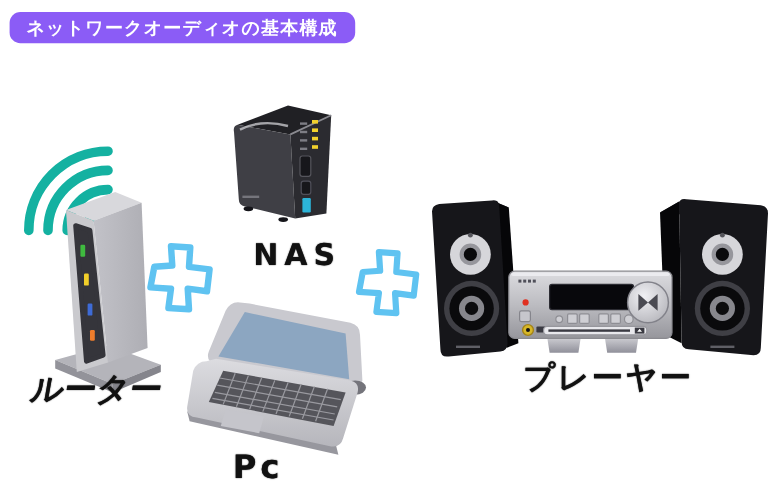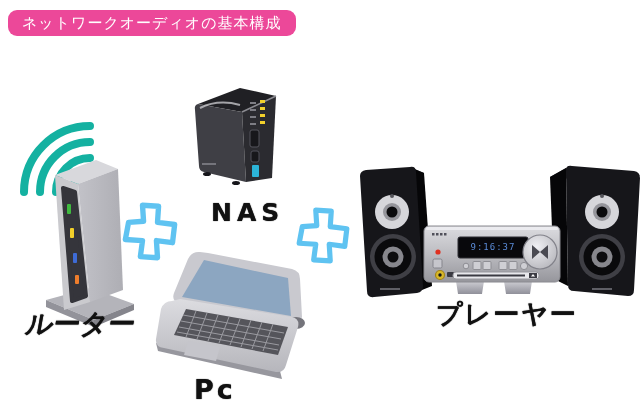--- a/index.html
+++ b/index.html
@@ -2,22 +2,22 @@
 <html><head>
 <meta charset="utf-8">
 <style>
   html,body{margin:0;padding:0;background:#fff;}
   #canvas{
     position:relative;width:644px;height:410px;background:#ffffff;
     overflow:hidden;font-family:"DejaVu Sans",sans-serif;
   }
   .abs{position:absolute;}
   #title-banner{
-    left:8px;top:10px;background:#ec4899;color:#fff;border-radius:9px;
-    padding:4px 14px;font-size:15px;font-weight:normal;letter-spacing:1px;
+    left:8px;top:10px;background:#8b5cf6;color:#fff;border-radius:9px;
+    padding:4px 14px;font-size:15px;font-weight:bold;letter-spacing:1px;
     line-height:18px;
   }
   .device-label{
     color:#111;font-weight:900;
     text-shadow:0 0 1px #111;
   }
   #router-label{left:26px;top:306px;font-size:27px;transform:skewX(-10deg);}
   #nas-label{left:211px;top:198px;font-size:25px;letter-spacing:5px;}
   #pc-label{left:194px;top:374px;font-size:27px;letter-spacing:3px;}
   #player-label{left:436px;top:297px;font-size:26px;letter-spacing:2px;}
@@ -229,20 +229,19 @@
         <polygon points="179,116.5 183,116.5 181,114" fill="#ffffff"></polygon>
       </g>
       <g>
         <circle cx="188" cy="92" r="17" fill="url(#knobGrad)" stroke="#82828a" stroke-width="1.2"></circle>
         <polygon points="180,85 188,92 180,99" fill="#4a4a52"></polygon>
         <polygon points="196,85 188,92 196,99" fill="#4a4a52"></polygon>
       </g>
     </g>
   </svg>
 
-  <div id="player-display-text" class="abs">9:16:37</div>
 
   <div id="router-label" class="abs device-label">ルーター</div>
   <div id="nas-label" class="abs device-label">NAS</div>
   <div id="pc-label" class="abs device-label">Pc</div>
   <div id="player-label" class="abs device-label">プレーヤー</div>
 
 </div>
 
 </body></html>

